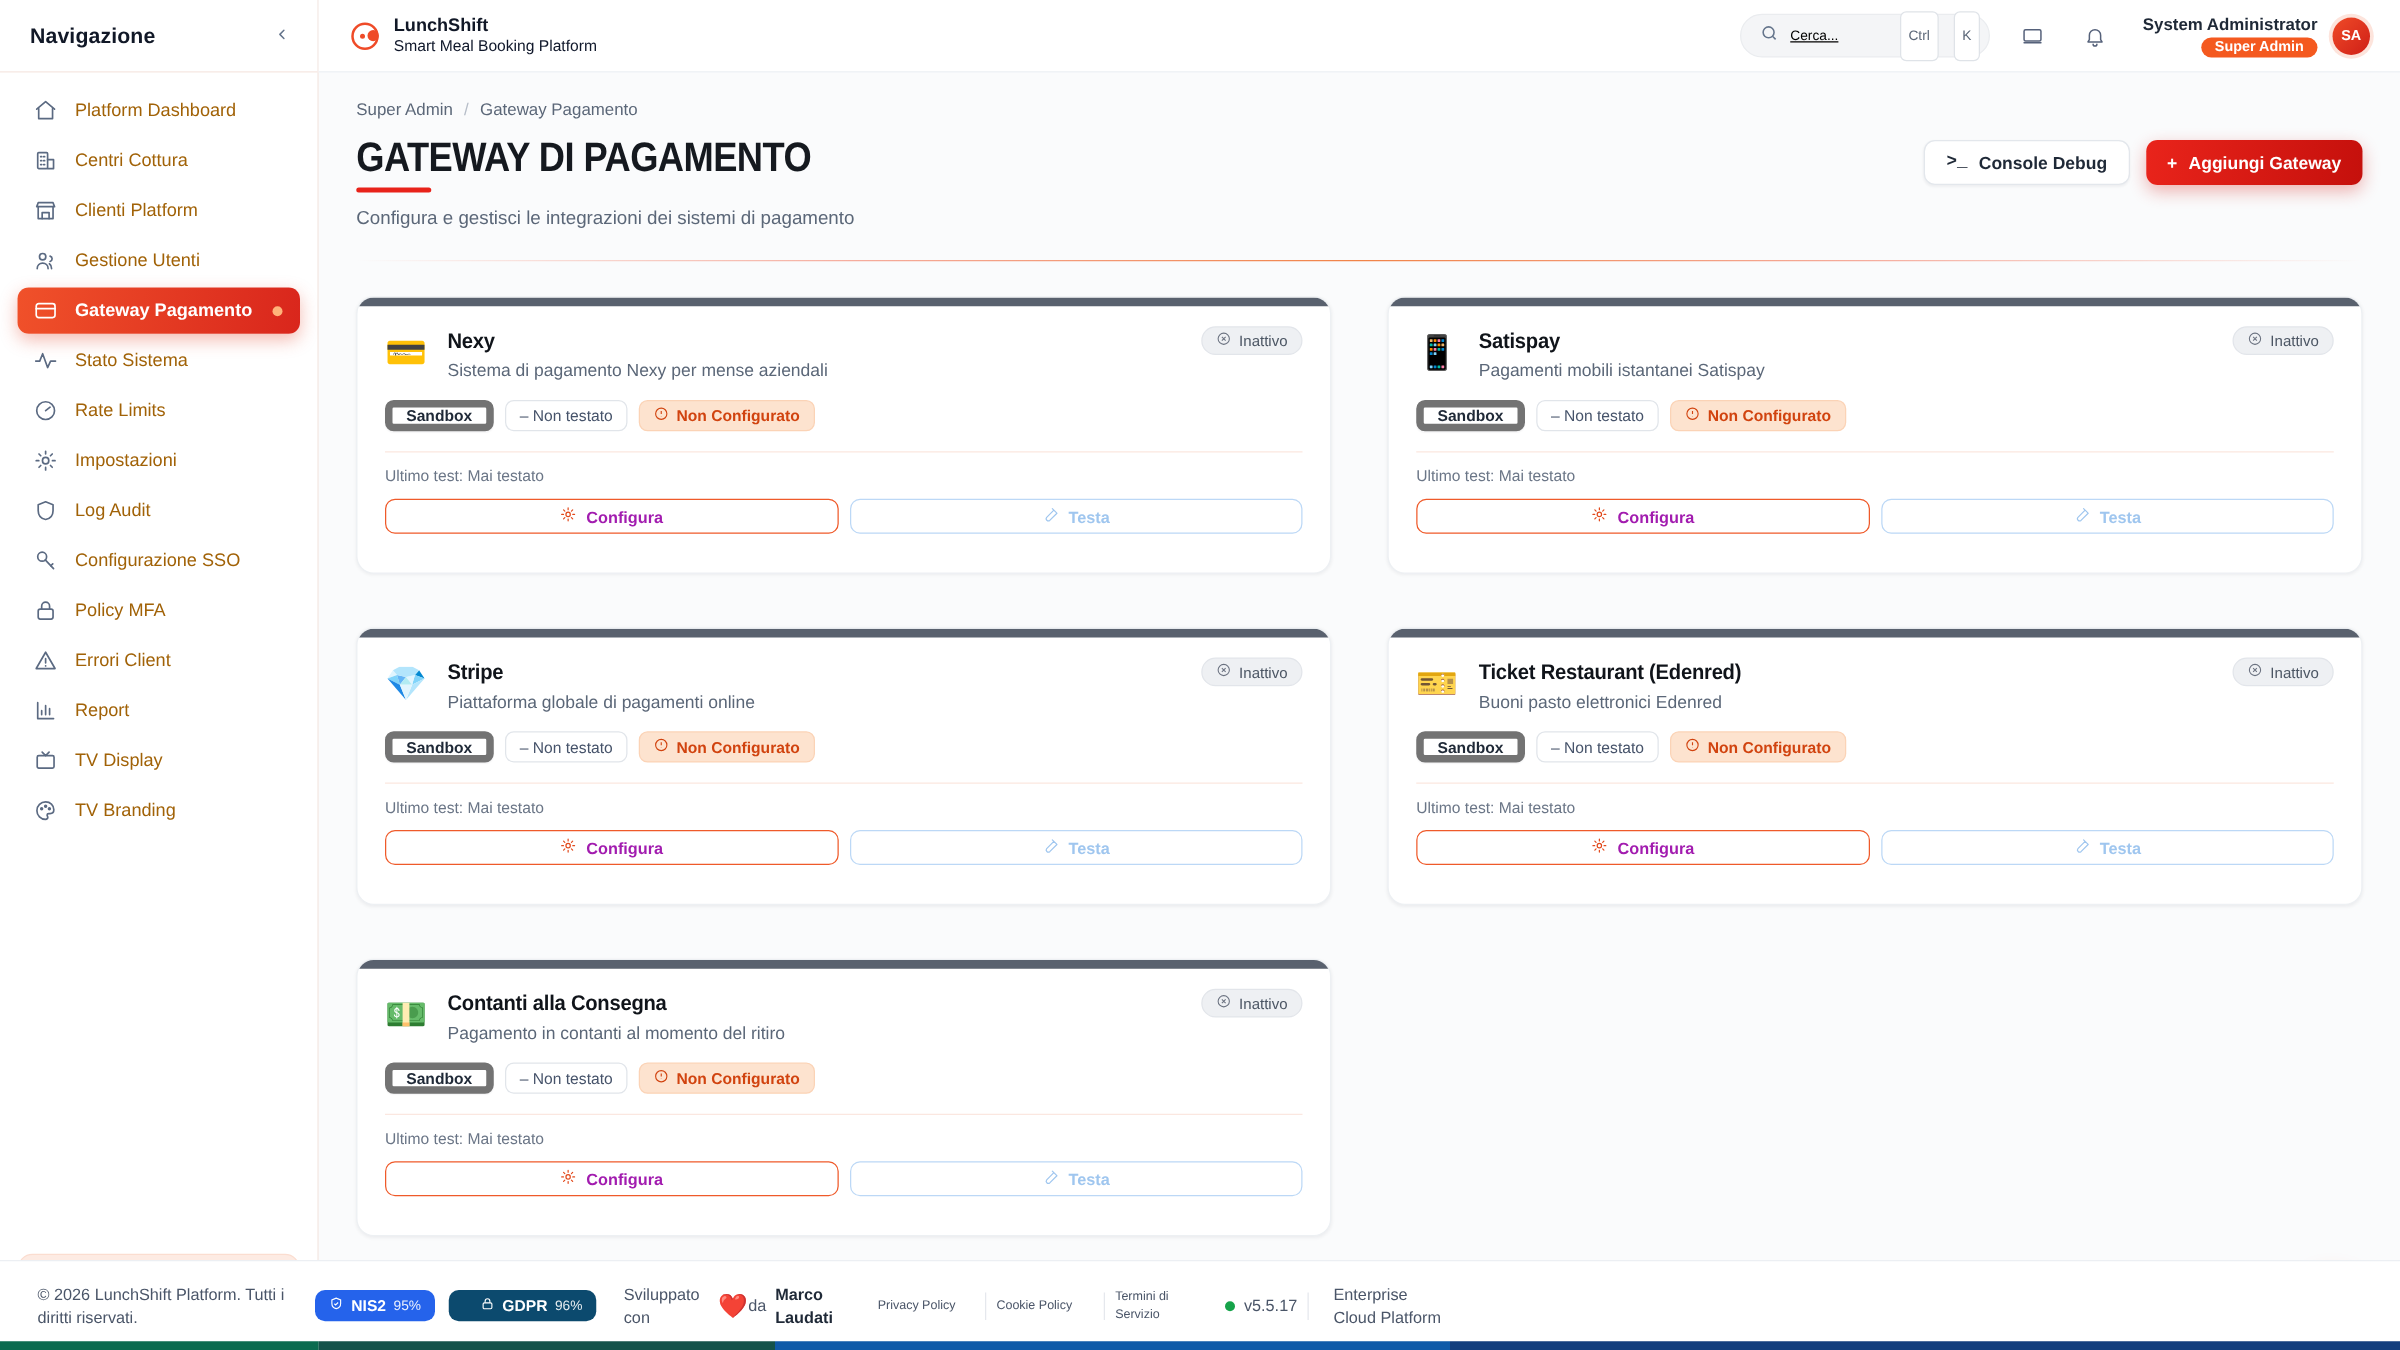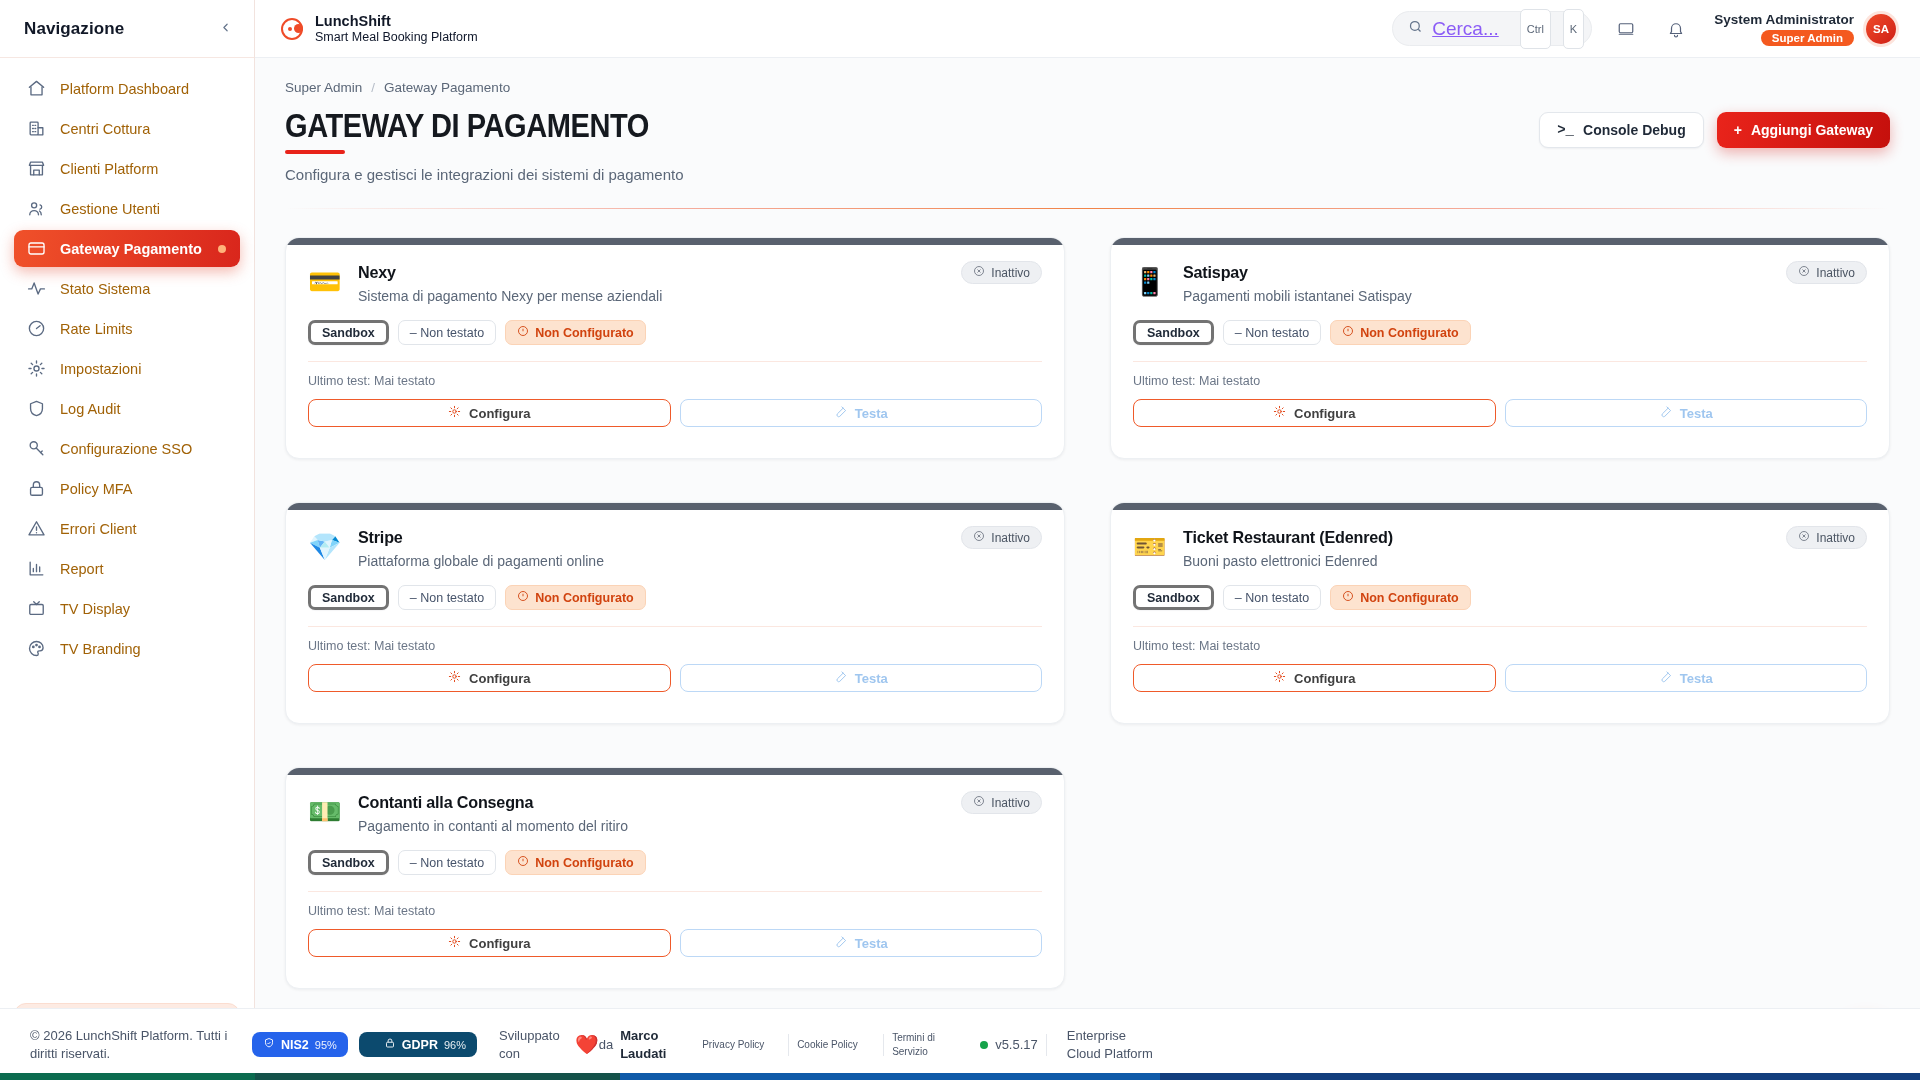--- a/index.html
+++ b/index.html
@@ -69,21 +69,21 @@
   .brand-mark:before { content:""; position:absolute; left:5px; top:7px; width:4px; height:4px; background:#ef4b28; border-radius:50%; }
   .brand-name { font-size: 14.5px; font-weight: bold; color: #111827; line-height: 1.25; }
   .brand-sub { font-size: 12.5px; color: #0f172a; line-height: 1.25; }
   .topbar-spacer { flex: 1; }
   .search {
     display: flex; align-items: center; gap: 9px;
     background: #f4f5f7; border: 1px solid #eaecef; border-radius: 999px;
     height: 35px; padding: 0 7px 0 15px; min-width: 200px;
   }
   .search svg { width: 15px; height: 15px; stroke: #64748b; fill: none; stroke-width: 2; }
-  .search-ph { font-size: 19px; color: #8b5cf6; flex: 1; text-decoration: underline; }
+  .search-ph { font-size: 11px; color: #000000; flex: 1; text-decoration: underline; }
   .kbd {
     border: 1px solid #dfe3e8; background: #fff; border-radius: 5px;
     font-size: 11px; color: #5b6778; padding: 13px 6px; margin-left: 3px;
     font-family: "Liberation Sans", sans-serif;
   }
   .icon-btn { width: 32px; height: 32px; display: flex; align-items: center; justify-content: center; cursor: pointer; }
   .icon-btn svg { width: 18px; height: 18px; stroke: #55617a; fill: none; stroke-width: 1.6; stroke-linecap: round; stroke-linejoin: round; }
   .user { display: flex; align-items: center; gap: 12px; margin-left: 4px; }
   .user-meta { display: flex; flex-direction: column; align-items: flex-end; gap: 3px; }
   .user-name { font-size: 13.5px; font-weight: bold; color: #1f2937; }
@@ -150,34 +150,34 @@
     background: #eef0f3; border: 1px solid #e2e5ea; border-radius: 999px;
     height: 23px; padding: 0 11px; font-size: 12px; color: #4b5563;
   }
   .status-badge svg { width: 12px; height: 12px; stroke: #6b7280; fill: none; stroke-width: 1.7; }
   .chips { display: flex; gap: 9px; margin-top: 16px; }
   .chip {
     display: inline-flex; align-items: center; gap: 6px;
     border-radius: 7px; height: 25px; padding: 0 11px;
     font-size: 12.5px; font-weight: bold; white-space: nowrap;
   }
-  .chip-env { background: #fff; border: 3px solid #737373; color: #1f2937; box-shadow: 0 1px 1px rgba(16,24,40,.04); }
+  .chip-env { background: #fff; border: 6px solid #737373; color: #1f2937; box-shadow: 0 1px 1px rgba(16,24,40,.04); }
   .chip-test { background: #fff; border: 1px solid #e1e5ea; color: #46536a; font-weight: normal; }
   .chip-warn { background: #fde3cf; border: 1px solid #fbd3b6; color: #d1430f; }
   .chip-warn svg { width: 12px; height: 12px; stroke: #d1430f; fill: none; stroke-width: 1.8; }
   .gw-divider { margin: 16px 0 0 0; height: 1px; background: #fbe7e0; }
   .gw-last { font-size: 12.5px; color: #6b7687; margin-top: 12px; }
   .gw-actions { display: flex; gap: 9px; margin-top: 11px; }
   .act {
     flex: 1; height: 28px; border-radius: 8px;
     display: flex; align-items: center; justify-content: center; gap: 8px;
     font-size: 13px; font-weight: bold; cursor: pointer;
   }
   .act svg { width: 13px; height: 13px; fill: none; stroke-width: 1.8; stroke-linecap: round; stroke-linejoin: round; }
-  .act-config { border: 1px solid #ef5a2a; color: #404040; background: #fff; }
+  .act-config { border: 1px solid #ef5a2a; color: #a21caf; background: #fff; }
   .act-config svg { stroke: #e2491b; }
   .act-test { border: 1px solid #bcd8f6; color: #9fc6ef; background: #fff; }
   .act-test svg { stroke: #9fc6ef; }
 
   
   .footer {
     position: absolute; left: 0; bottom: 0; width: 100%; height: 72px;
     background: #fff; border-top: 1px solid #eceff3;
     display: flex; align-items: center; gap: 0; padding: 0 30px 0 30px; z-index: 5;
   }

